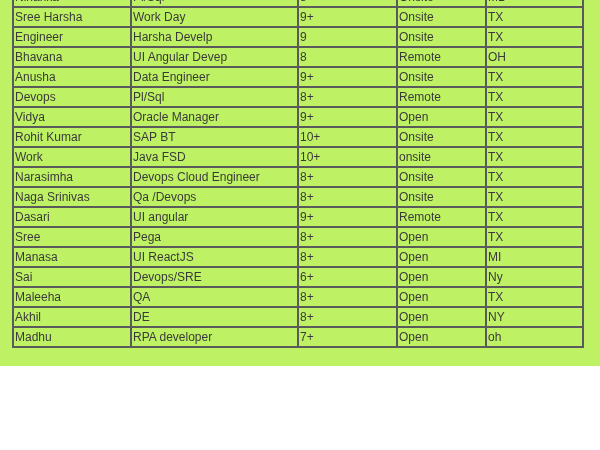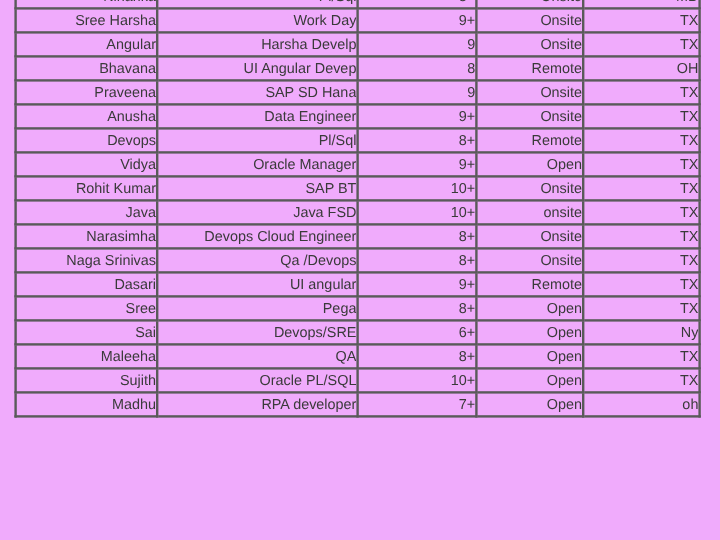--- a/index.html
+++ b/index.html
@@ -6,24 +6,23 @@
     margin: 0;
     padding: 0;
     background: #ffffff;
     width: 600px;
     height: 450px;
     overflow: hidden;
   }
   .viewport {
     position: relative;
     width: 600px;
-    height: 450px;
+    height: 366px;
     overflow: hidden;
-    background: #f0abfc;
-    text-align: right;
+    background: #bef264;
   }
   table.req-table {
     position: absolute;
     left: 12px;
     top: -14px;
     border-collapse: collapse;
     table-layout: fixed;
     font-family: "Liberation Sans", "DejaVu Sans", sans-serif;
     font-size: 12px;
     color: #3a3a3a;
@@ -64,39 +63,32 @@
           <td>MD</td>
         </tr>
       <tr>
           <td>Sree Harsha</td>
           <td>Work Day</td>
           <td>9+</td>
           <td>Onsite</td>
           <td>TX</td>
         </tr>
       <tr>
-          <td>Angular</td>
+          <td>Engineer</td>
           <td>Harsha Develp</td>
           <td>9</td>
           <td>Onsite</td>
           <td>TX</td>
         </tr>
       <tr>
           <td>Bhavana</td>
           <td>UI Angular Devep</td>
           <td>8</td>
           <td>Remote</td>
           <td>OH</td>
-        </tr>
-      <tr>
-          <td>Praveena</td>
-          <td>SAP SD Hana</td>
-          <td>9</td>
-          <td>Onsite</td>
-          <td>TX</td>
         </tr>
       <tr>
           <td>Anusha</td>
           <td>Data Engineer</td>
           <td>9+</td>
           <td>Onsite</td>
           <td>TX</td>
         </tr>
       <tr>
           <td>Devops</td>
@@ -113,21 +105,21 @@
           <td>TX</td>
         </tr>
       <tr>
           <td>Rohit Kumar</td>
           <td>SAP BT</td>
           <td>10+</td>
           <td>Onsite</td>
           <td>TX</td>
         </tr>
       <tr>
-          <td>Java</td>
+          <td>Work</td>
           <td>Java FSD</td>
           <td>10+</td>
           <td>onsite</td>
           <td>TX</td>
         </tr>
       <tr>
           <td>Narasimha</td>
           <td>Devops Cloud Engineer</td>
           <td>8+</td>
           <td>Onsite</td>
@@ -148,39 +140,46 @@
           <td>TX</td>
         </tr>
       <tr>
           <td>Sree</td>
           <td>Pega</td>
           <td>8+</td>
           <td>Open</td>
           <td>TX</td>
         </tr>
       <tr>
+          <td>Manasa</td>
+          <td>UI ReactJS</td>
+          <td>8+</td>
+          <td>Open</td>
+          <td>MI</td>
+        </tr>
+      <tr>
           <td>Sai</td>
           <td>Devops/SRE</td>
           <td>6+</td>
           <td>Open</td>
           <td>Ny</td>
         </tr>
       <tr>
           <td>Maleeha</td>
           <td>QA</td>
           <td>8+</td>
           <td>Open</td>
           <td>TX</td>
         </tr>
       <tr>
-          <td>Sujith</td>
-          <td>Oracle PL/SQL</td>
-          <td>10+</td>
+          <td>Akhil</td>
+          <td>DE</td>
+          <td>8+</td>
           <td>Open</td>
-          <td>TX</td>
+          <td>NY</td>
         </tr>
       <tr>
           <td>Madhu</td>
           <td>RPA developer</td>
           <td>7+</td>
           <td>Open</td>
           <td>oh</td>
         </tr>
     </tbody>
   </table>

